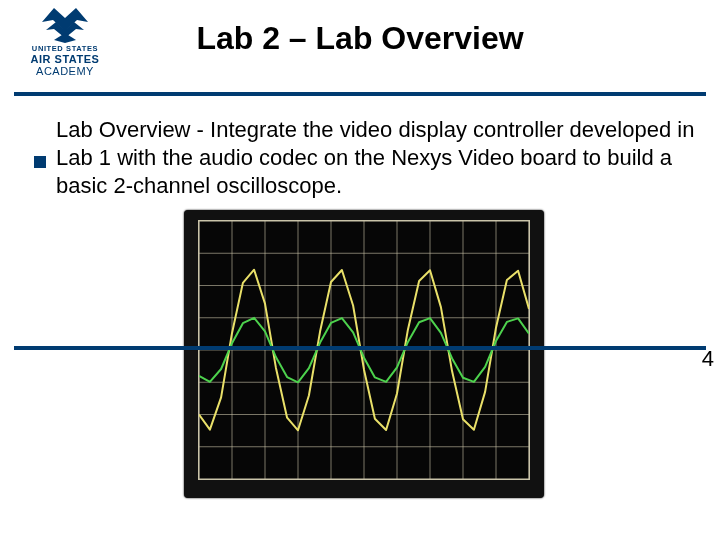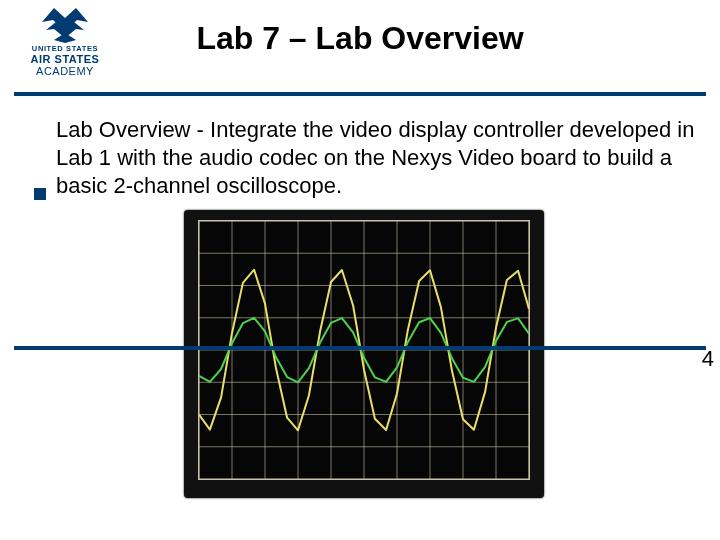--- a/index.html
+++ b/index.html
@@ -13,21 +13,21 @@
 .logo .t3{font-size:11px;font-weight:400;letter-spacing:0.5px;color:#003b71;line-height:12px}
 
 
 .title{position:absolute;left:0;right:0;top:20px;text-align:center;font-size:32px;font-weight:700;color:#000}
 
 
 .rule-top{position:absolute;left:14px;top:92px;width:692px;height:4px;background:#003b71}
 
 
 .body{position:absolute;left:34px;top:116px;right:22px}
-.bullet{display:flex;align-items:flex-end}
+.bullet{display:flex;align-items:center}
 .bullet .sq{width:12px;height:12px;background:#003b71;margin-top:7px;margin-right:10px;flex:0 0 12px}
 .bullet .txt{font-size:22px;line-height:28px}
 
 
 .scope{position:absolute;left:184px;top:210px;width:360px;height:288px;background:#111;border-radius:4px;box-shadow:0 0 2px #000}
 .scope-inner{position:absolute;left:14px;top:10px;right:14px;bottom:18px;background:#060606;border:1px solid #c9c3a9}
 
 
 .rule-bot{position:absolute;left:14px;bottom:30px;width:692px;height:4px;background:#003b71}
 .pagenum{position:absolute;right:6px;bottom:8px;font-size:22px;color:#000}
@@ -41,21 +41,21 @@
     <svg width="58" height="36" viewBox="0 0 58 36">
       <path d="M6 14 L18 0 L29 10 L40 0 L52 14 L41 12 L29 23 L17 12 Z" fill="#003b71"></path>
       <path d="M10 22 L20 14 L29 22 L38 14 L48 22 L40 21 L29 30 L18 21 Z" fill="#003b71"></path>
       <path d="M18 32 L29 25 L40 32 L29 35 Z" fill="#003b71"></path>
     </svg>
     <div class="t1">UNITED STATES</div>
     <div class="t2">AIR STATES</div>
     <div class="t3">ACADEMY</div>
   </div>
 
-  <div class="title">Lab 7 – Lab Overview</div>
+  <div class="title">Lab 2 – Lab Overview</div>
 
   <div class="rule-top"></div>
 
   <div class="body">
     <div class="bullet">
       <div class="sq"></div>
       <div class="txt">Lab Overview - Integrate the video display controller developed in Lab 1 with the audio codec on the Nexys Video board to build a basic 2-channel oscilloscope.</div>
     </div>
   </div>
 

